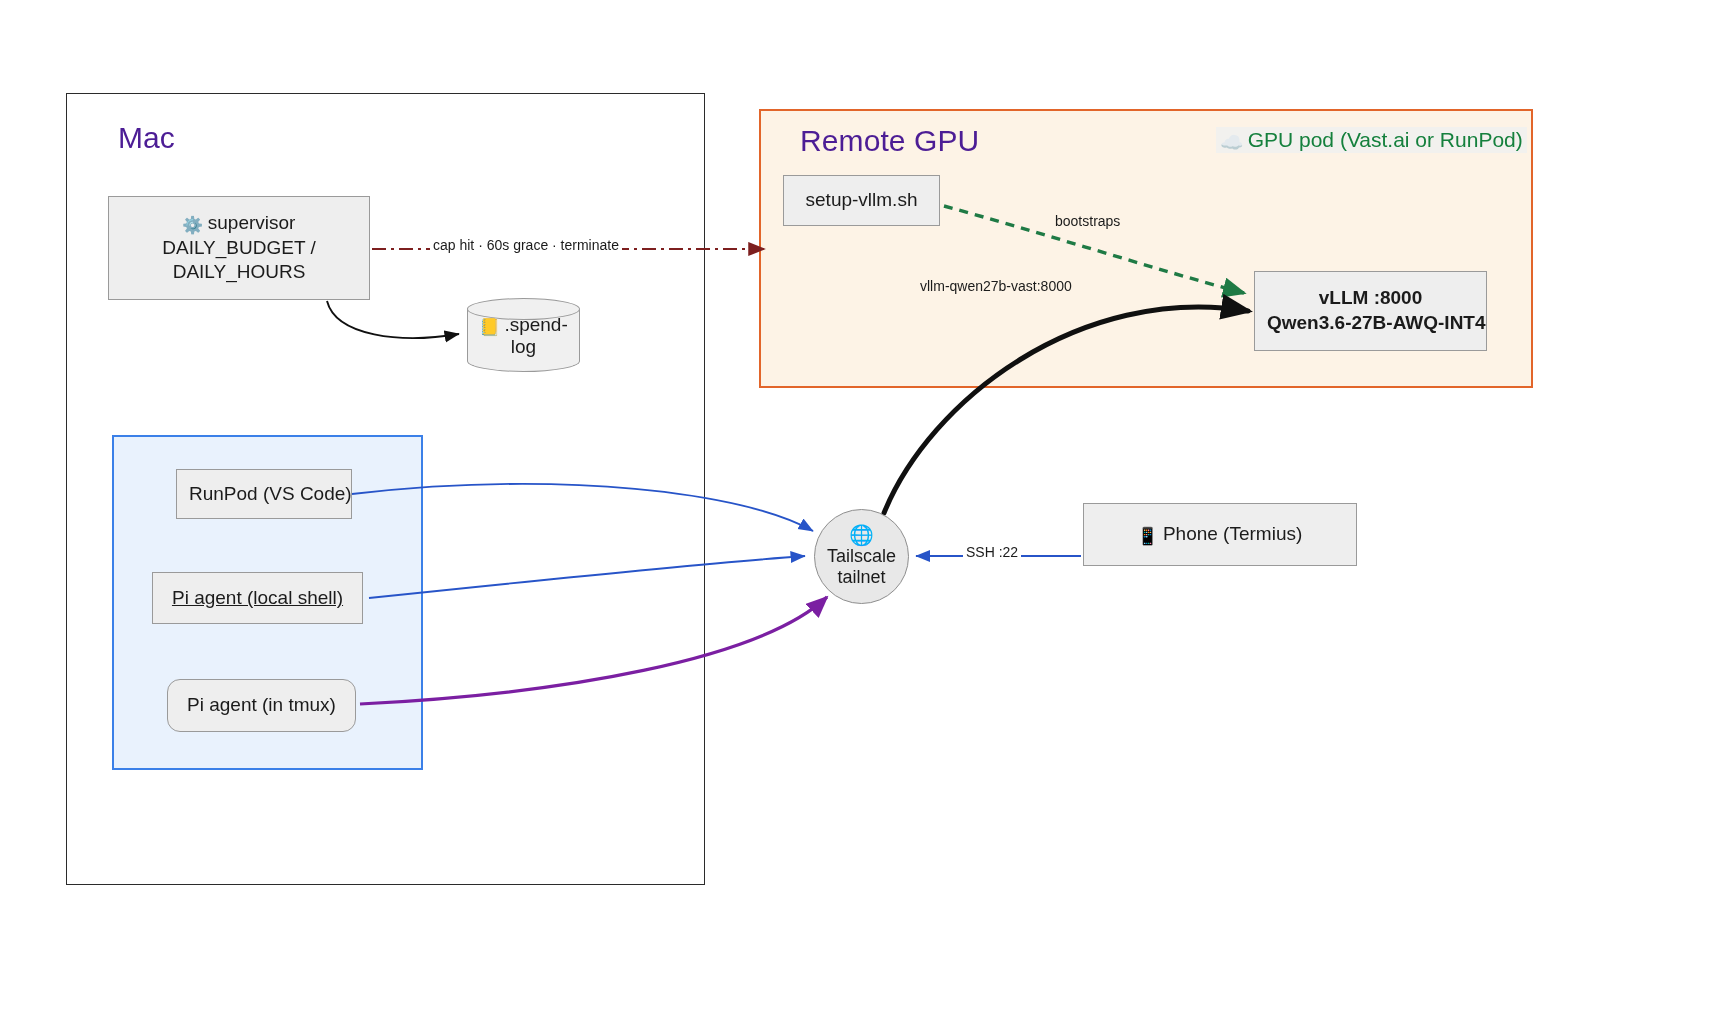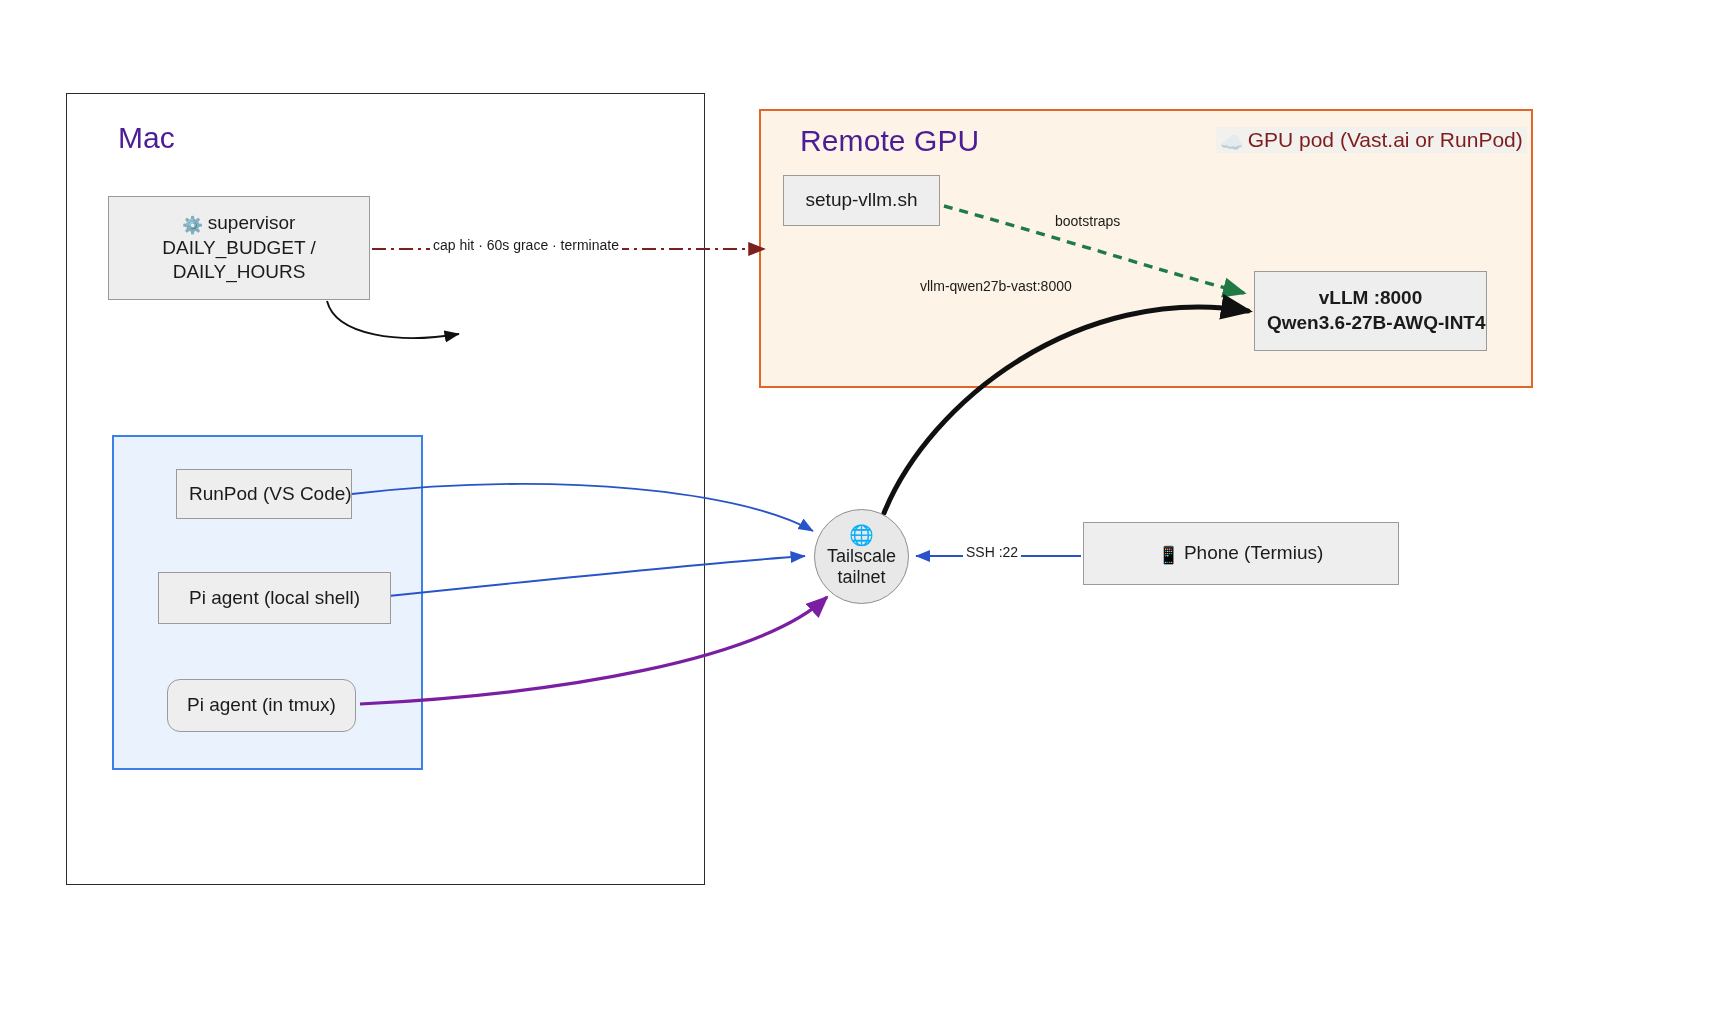--- a/index.html
+++ b/index.html
@@ -159,21 +159,21 @@
     padding: 0 3px;
     z-index: 5;
     line-height: 1.2;
   }
   .edge-label.on-cream { background: #fdf3e6; }
 
   
   .pod-badge {
     position: absolute;
     font-size: 21px;
-    color: #7f1d1d;
+    color: #15803d;
     background: #f2f1ee;
     padding: 1px 4px;
     white-space: nowrap;
     z-index: 5;
   }
   .pod-badge .icon-inline { font-size: 19px; }
 </style>
 </head>
 <body>
 
@@ -233,28 +233,37 @@
   </svg>
 
   <div class="node" style="left:108px; top:196px; width:262px; height:104px;">
     <span class="lines">
       <span class="ln"><span class="icon-inline">⚙️</span><span>supervisor</span></span>
       <span class="ln">DAILY_BUDGET /</span>
       <span class="ln">DAILY_HOURS</span>
     </span>
   </div>
 
+  <div class="cylinder" style="left:467px; top:298px; width:113px; height:74px;">
+    <div class="cyl-body"></div>
+    <div class="cyl-bottom"></div>
+    <div class="cyl-top"></div>
+    <div class="cyl-label">
+      <span class="ln"><span class="icon-inline">📒</span><span>.spend-</span></span>
+      <span class="ln">log</span>
+    </div>
+  </div>
 
   <div class="node" style="left:176px; top:469px; width:176px; height:50px;">
     <span class="lines">
         <span class="ln">RunPod (VS Code)</span>
       </span>
   </div>
 
-  <div class="node" style="left:158px; top:572px; width:233px; height:52px;">
+  <div class="node" style="left:152px; top:572px; width:211px; height:52px;text-decoration:underline;">
     <span class="lines">
         <span class="ln">Pi agent (local shell)</span>
       </span>
   </div>
 
   <div class="node" style="left:167px; top:679px; width:189px; height:53px;border-radius:13px;">
     <span class="lines">
         <span class="ln">Pi agent (in tmux)</span>
       </span>
   </div>
@@ -271,21 +280,21 @@
       <span class="ln">Qwen3.6-27B-AWQ-INT4</span>
     </span>
   </div>
 
   <div class="circle-node" style="left:814px; top:509px; width:95px; height:95px;">
     <span class="globe">🌐</span>
     <span class="ln">Tailscale</span>
     <span class="ln">tailnet</span>
   </div>
 
-  <div class="node" style="left:1083px; top:522px; width:316px; height:63px;justify-content:center;">
+  <div class="node" style="left:1083px; top:503px; width:274px; height:63px;justify-content:center;">
     <span class="lines">
       <span class="ln"><span class="icon-inline">📱</span><span>Phone (Termius)</span></span>
     </span>
   </div>
 
   <div class="edge-label" style="left:430px; top:237px;">cap hit · 60s grace · terminate</div>
 
   <div class="edge-label on-cream" style="left:1052px; top:213px;">bootstraps</div>
 
   <div class="edge-label on-cream" style="left:917px; top:278px;">vllm-qwen27b-vast:8000</div>

